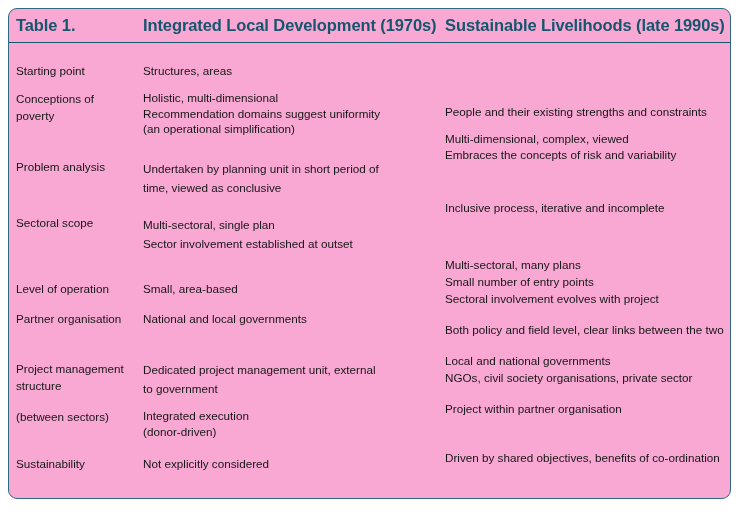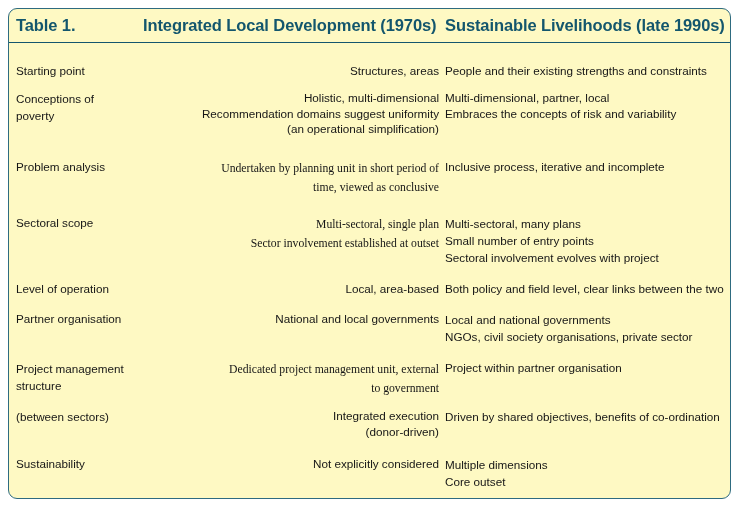--- a/index.html
+++ b/index.html
@@ -16,21 +16,21 @@
 
   #table-frame {
     position: absolute;
     left: 8px;
     top: 8px;
     width: 723px;
     height: 491px;
     border: 1.6px solid #2e6b80;
     border-radius: 9px;
     box-sizing: border-box;
-    background: #fef9c3;
+    background: #f9a8d4;
     overflow: hidden;
   }
 
   
   #header-row {
     position: absolute;
     left: 0;
     top: 0;
     right: 0;
     height: 34px;
@@ -66,27 +66,27 @@
   }
 
   .cell {
     position: absolute;
     top: 0;
     color: #161616;
     font-size: 11.7px;
     line-height: 15.6px;
   }
   .cell.c0 { left: 7px;   width: 128px; }
-  .cell.c1 { left: 134px; width: 296px; text-align: right; }
-  .cell.c2 { left: 436px; width: 286px; }
+  .cell.c1 { left: 134px; width: 296px; }
+  .cell.c2 { left: 436px; width: 286px; margin-top: 41px; }
 
   .cell .ln { display: block; white-space: nowrap; }
 
   
-  .cell.loose { line-height: 19px; font-family: Liberation Serif, serif; }
+  .cell.loose { line-height: 19px; }
   .cell.semi  { line-height: 17px; }
 </style>
 </head>
 <body>
 
 <div id="table-frame">
 
   <div id="header-row">
     <span class="hdr" id="hdr-table">Table 1.</span>
     <span class="hdr" id="hdr-col1">Integrated Local Development (1970s)</span>
@@ -109,21 +109,21 @@
         <div class="cell c0 semi">
           <span class="ln">Conceptions of</span>
           <span class="ln">poverty</span>
         </div>
         <div class="cell c1">
           <span class="ln">Holistic, multi-dimensional</span>
           <span class="ln">Recommendation domains suggest uniformity</span>
           <span class="ln">(an operational simplification)</span>
         </div>
         <div class="cell c2">
-          <span class="ln">Multi-dimensional, partner, local</span>
+          <span class="ln">Multi-dimensional, complex, viewed</span>
           <span class="ln">Embraces the concepts of risk and variability</span>
         </div>
       </div>
       <div class="row" style="top: 116px;">
         <div class="cell c0">
           <span class="ln">Problem analysis</span>
         </div>
         <div class="cell c1 loose">
           <span class="ln">Undertaken by planning unit in short period of</span>
           <span class="ln">time, viewed as conclusive</span>
@@ -144,21 +144,21 @@
           <span class="ln">Multi-sectoral, many plans</span>
           <span class="ln">Small number of entry points</span>
           <span class="ln">Sectoral involvement evolves with project</span>
         </div>
       </div>
       <div class="row" style="top: 238px;">
         <div class="cell c0">
           <span class="ln">Level of operation</span>
         </div>
         <div class="cell c1">
-          <span class="ln">Local, area-based</span>
+          <span class="ln">Small, area-based</span>
         </div>
         <div class="cell c2">
           <span class="ln">Both policy and field level, clear links between the two</span>
         </div>
       </div>
       <div class="row" style="top: 268px;">
         <div class="cell c0">
           <span class="ln">Partner organisation</span>
         </div>
         <div class="cell c1">

